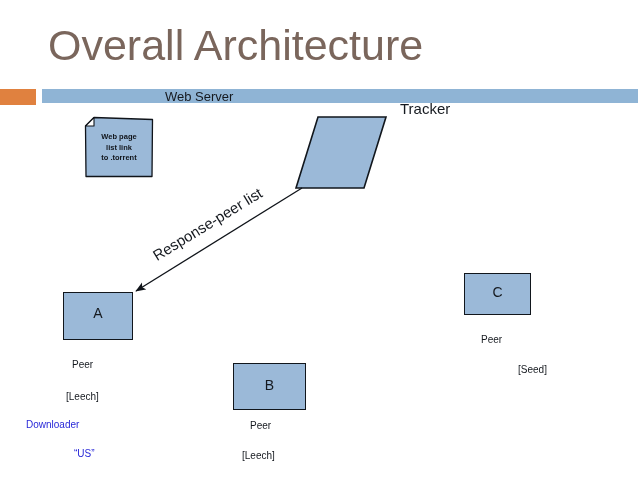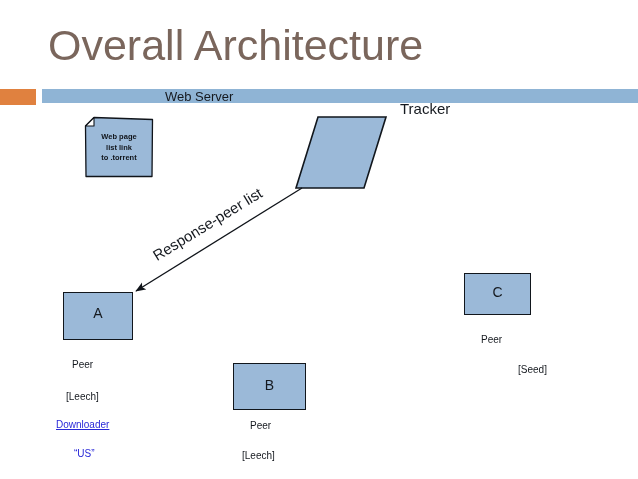--- a/index.html
+++ b/index.html
@@ -141,21 +141,21 @@
   }
   .blue-label {
     color: #2828d8;
   }
 
   #label-web-server { left: 165px; top: 90px; font-size: 13px; }
   #label-tracker    { left: 400px; top: 101px; font-size: 15px; text-align: center; }
 
   #label-a-peer   { left: 72px;  top: 360px; }
   #label-a-leech  { left: 66px;  top: 392px; }
-  #label-a-down   { left: 56px;  top: 420px; text-decoration: underline; }
+  #label-a-down   { left: 26px;  top: 420px; }
   #label-a-us     { left: 74px;  top: 449px; }
 
   #label-b-peer   { left: 250px; top: 421px; }
   #label-b-leech  { left: 242px; top: 451px; }
 
   #label-c-peer   { left: 481px; top: 335px; }
   #label-c-seed   { left: 479px; top: 365px; margin-left: 39px; }
 
   
   #arrow-layer {

